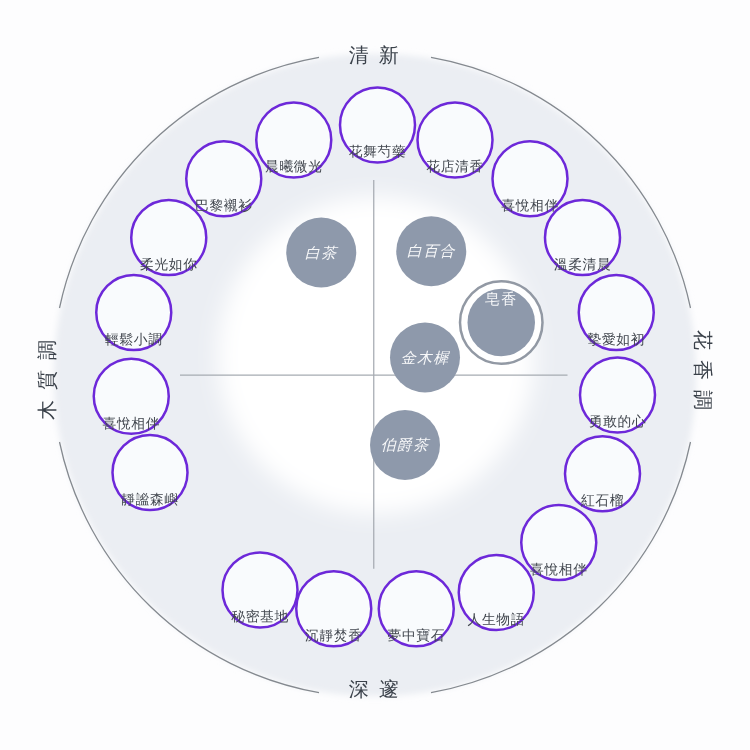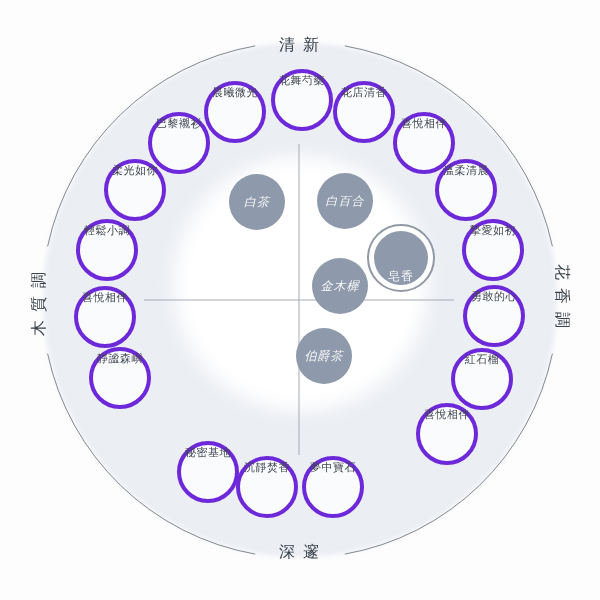--- a/index.html
+++ b/index.html
@@ -9,37 +9,37 @@
   .stage svg{position:absolute;left:0;top:0;}
 
   
   .dir{position:absolute;color:#3a414a;font-size:16px;letter-spacing:8px;
        white-space:nowrap;transform:translate(-50%,-50%);}
   .dir.rot-cw{transform:translate(-50%,-50%) rotate(90deg);}
   .dir.rot-ccw{transform:translate(-50%,-50%) rotate(-90deg);}
 
   
   .note{position:absolute;width:62px;height:62px;border-radius:50%;
-        background:rgba(251,252,254,.9);border:4px solid #6d28d9;
-        display:flex;align-items:flex-start;justify-content:center;
+        background:rgba(251,252,254,.9);border:2px solid #6d28d9;
+        display:flex;align-items:flex-end;justify-content:center;
         box-sizing:border-box;cursor:pointer;}
   .note span{font-size:11px;color:#41464e;letter-spacing:.5px;white-space:nowrap;}
 
   
   .prod{position:absolute;width:56px;height:56px;border-radius:50%;
         background:#8e99ab;display:flex;align-items:center;justify-content:center;
         cursor:pointer;}
   .prod span{font-size:12px;color:rgba(255,255,255,.93);letter-spacing:1px;white-space:nowrap;font-style:italic;}
 
   
   .sel-ring{position:absolute;width:68px;height:68px;border-radius:50%;
             border:2px solid #9299a4;box-sizing:border-box;background:#fff;
             display:flex;align-items:center;justify-content:center;cursor:pointer;}
   .sel-ring .prod-inner{width:54px;height:54px;border-radius:50%;background:#8e99ab;
-            display:flex;align-items:flex-end;justify-content:center;}
+            display:flex;align-items:flex-start;justify-content:center;}
   .sel-ring .prod-inner span{font-size:12px;color:rgba(255,255,255,.93);letter-spacing:1px;white-space:nowrap;}
 </style>
 </head>
 <body>
 
 <div class="stage">
 
   <svg width="600" height="600" viewBox="0 0 600 600">
     <defs>
       <filter id="soft1" x="-20%" y="-20%" width="140%" height="140%">
@@ -89,20 +89,23 @@
     </div>
   <div class="note" style="left:463px;top:285px">
       <span>勇敢的心</span>
     </div>
   <div class="note" style="left:451px;top:348px">
       <span>紅石榴</span>
     </div>
   <div class="note" style="left:416px;top:403px">
       <span>喜悅相伴</span>
     </div>
+  <div class="note" style="left:366px;top:443px">
+      <span>人生物語</span>
+    </div>
   <div class="note" style="left:302px;top:456px">
       <span>夢中寶石</span>
     </div>
   <div class="note" style="left:236px;top:456px">
       <span>沉靜焚香</span>
     </div>
   <div class="note" style="left:177px;top:441px">
       <span>秘密基地</span>
     </div>
   <div class="note" style="left:89px;top:347px">

